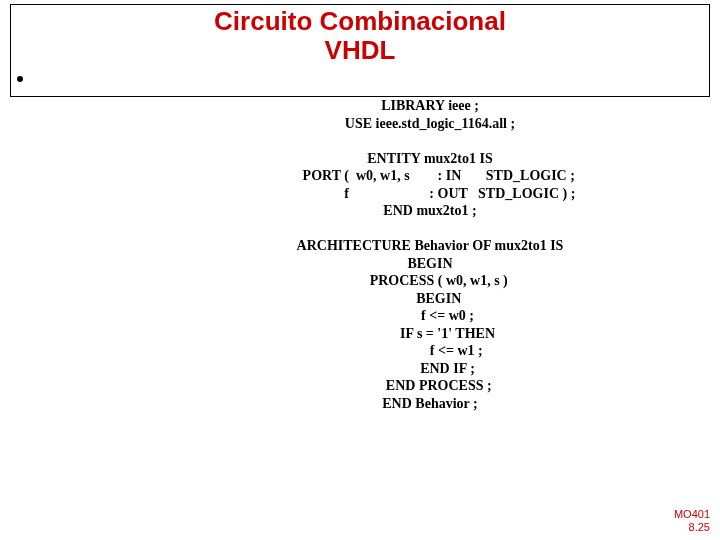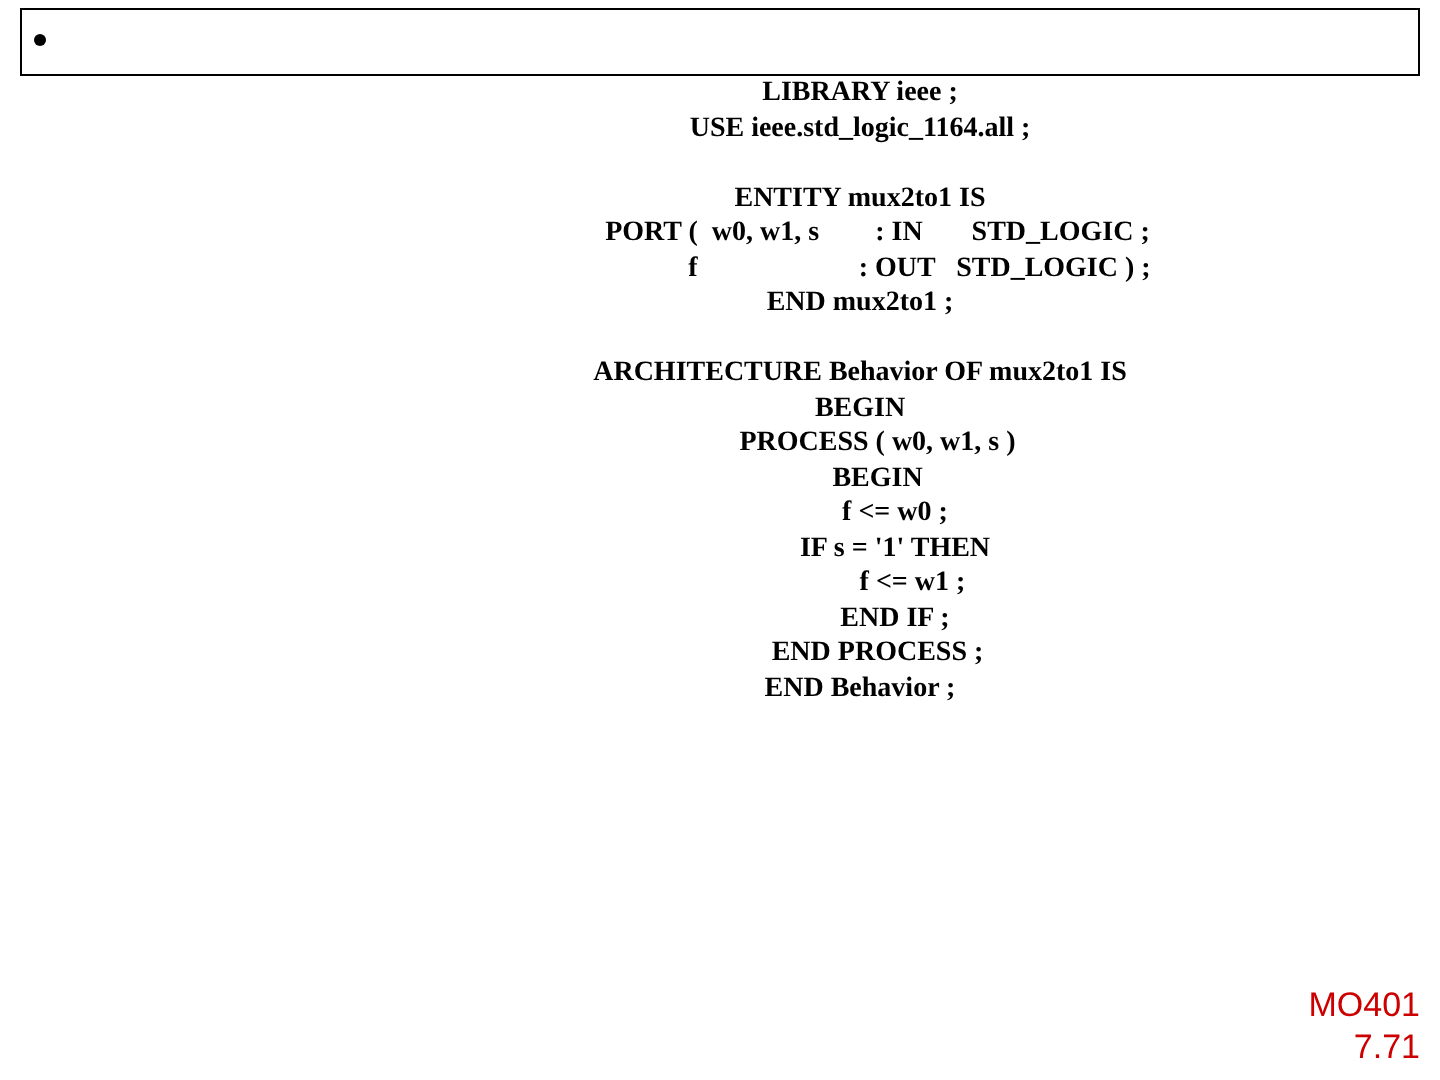--- a/index.html
+++ b/index.html
@@ -46,28 +46,32 @@
     white-space: pre;
     margin-left: 140px;
     text-align: center;
   }
   .footer {
     position: absolute;
     bottom: 6px;
     right: 10px;
     text-align: right;
     font-family: Arial, sans-serif;
-    font-size: 17px;
+    font-size: 11px;
     line-height: 1.2;
   }
 </style>
 </head>
 <body>
 
 <div class="header-box">
+  <div class="title" style="color:#cc0000">
+    <span>Circuito Combinacional</span><br>
+    <span>VHDL</span>
+  </div>
   <div class="subtitle">
     <span class="bullet"></span>
   </div>
 </div>
 
 <div class="code-block"><span>LIBRARY ieee ;</span>
 <span>USE ieee.std_logic_1164.all ;</span>
 <span></span>
 <span>ENTITY mux2to1 IS</span>
 <span>     PORT (  w0, w1, s        : IN       STD_LOGIC ;</span>
@@ -80,14 +84,14 @@
 <span>     BEGIN</span>
 <span>          f &lt;= w0 ;</span>
 <span>          IF s = '1' THEN</span>
 <span>               f &lt;= w1 ;</span>
 <span>          END IF ;</span>
 <span>     END PROCESS ;</span>
 <span>END Behavior ;</span></div>
 
 <div class="footer" style="color:#cc0000">
   <div>MO401</div>
-  <div>7.71</div>
+  <div>8.25</div>
 </div>
 
 </body></html>

